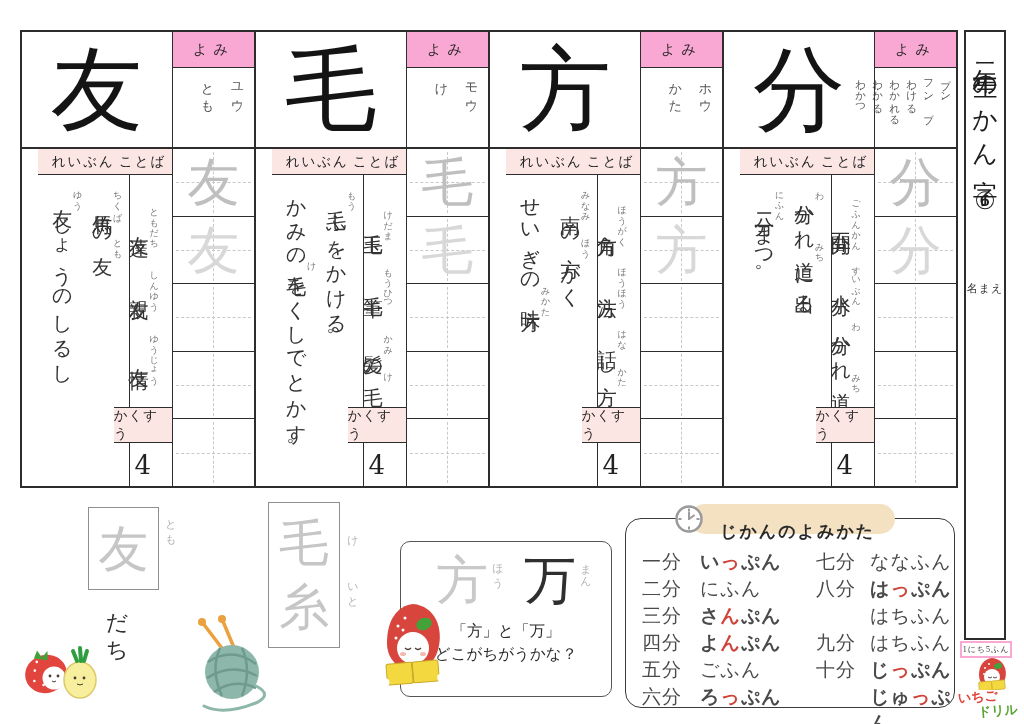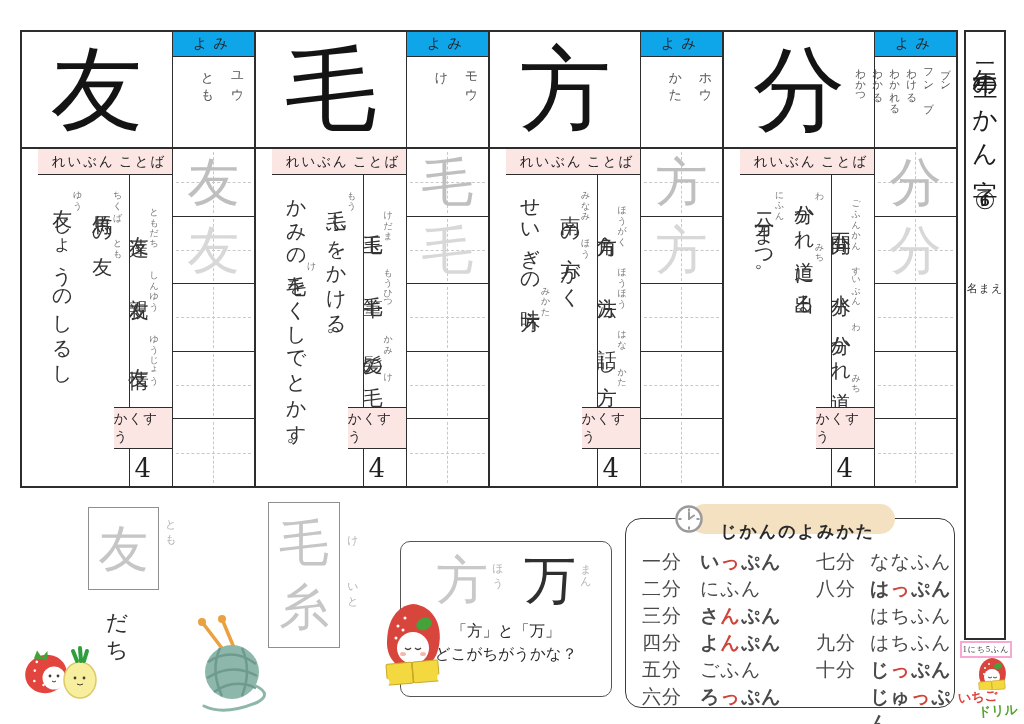--- a/index.html
+++ b/index.html
@@ -11,21 +11,21 @@
     border:2px solid #2d2d2d; display:flex; background:#fff; }
   .block { flex:1; position:relative; border-right:2px solid #2d2d2d; }
   .block:last-child { border-right:none; }
 
   .kanji-cell { position:absolute; left:0; top:0; width:65%; height:117px;
     border-right:1.5px solid #2d2d2d; border-bottom:2px solid #2d2d2d;
     display:flex; align-items:center; justify-content:center; }
   .kanji-large { font-size:92px; color:#141414; line-height:1; }
 
   .yomi-cell { position:absolute; left:65%; top:0; right:0; height:117px; border-bottom:2px solid #2d2d2d; }
-  .yomi-head { height:25px; background:#0ea5e9; border-bottom:1.5px solid #2d2d2d;
+  .yomi-head { height:36px; background:#f9a8d4; border-bottom:1.5px solid #2d2d2d;
     display:flex; align-items:center; justify-content:center; font-size:14px; letter-spacing:6px; color:#222; }
   .yomi-body { display:flex; flex-direction:row-reverse; justify-content:flex-start;
     padding:6px 8px; gap:12px; height:89px; }
   .yomi-body .vtext { font-size:13px; color:#555; letter-spacing:2px; }
   .block.b4 .yomi-body { gap:3px; padding:4px 3px; }
   .block.b4 .yomi-body .vtext { font-size:10.5px; letter-spacing:0; }
 
   .vtext { writing-mode:vertical-rl; text-orientation:upright; }
 
   .col-head { height:26px; background:#fbe6e4; border-bottom:1.5px solid #2d2d2d;
@@ -34,21 +34,21 @@
   .reibun-col { position:absolute; left:16px; top:117px; width:39.5%; bottom:0; border-right:1.5px solid #2d2d2d; }
   .reibun-body { display:flex; flex-direction:row-reverse; justify-content:flex-start;
     gap:7px; padding:10px 6px 6px 2px; height:calc(100% - 26px); }
   .reibun-body .vtext { font-size:20px; color:#333; letter-spacing:2px; line-height:1.25; }
 
   .kotoba-col { position:absolute; left:39.5%; top:117px; width:25.5%; bottom:0;
     border-right:1.5px solid #2d2d2d; display:flex; flex-direction:column; }
   .kotoba-body { height:232px; display:flex; flex-direction:column; align-items:center;
     justify-content:space-evenly; padding:4px 0; }
   .kotoba-body .vtext { font-size:20px; color:#333; letter-spacing:2px; }
-  .kakusuu-head { height:42px; background:#fbe6e4; border-top:1.5px solid #2d2d2d; border-bottom:1.5px solid #2d2d2d;
+  .kakusuu-head { height:36px; background:#fbe6e4; border-top:1.5px solid #2d2d2d; border-bottom:1.5px solid #2d2d2d;
     display:flex; align-items:center; justify-content:center; font-size:13.5px; letter-spacing:1px; color:#222; }
   .kakusuu-val { flex:1; display:flex; align-items:center; justify-content:center; font-size:26px; color:#222; }
 
   .practice-col { position:absolute; left:65%; top:117px; right:0; bottom:0; display:flex; flex-direction:column; }
   .p-cell { flex:1; border-bottom:1.5px solid #2d2d2d; position:relative;
     display:flex; align-items:center; justify-content:center; }
   .p-cell:last-child { border-bottom:none; }
   .p-cell::before { content:""; position:absolute; left:4%; right:4%; top:50%; border-top:1px dashed #c9c9c9; }
   .p-cell::after  { content:""; position:absolute; top:4%; bottom:4%; left:50%; border-left:1px dashed #c9c9c9; }
   .trace { position:relative; z-index:1; font-size:52px; line-height:1; }

